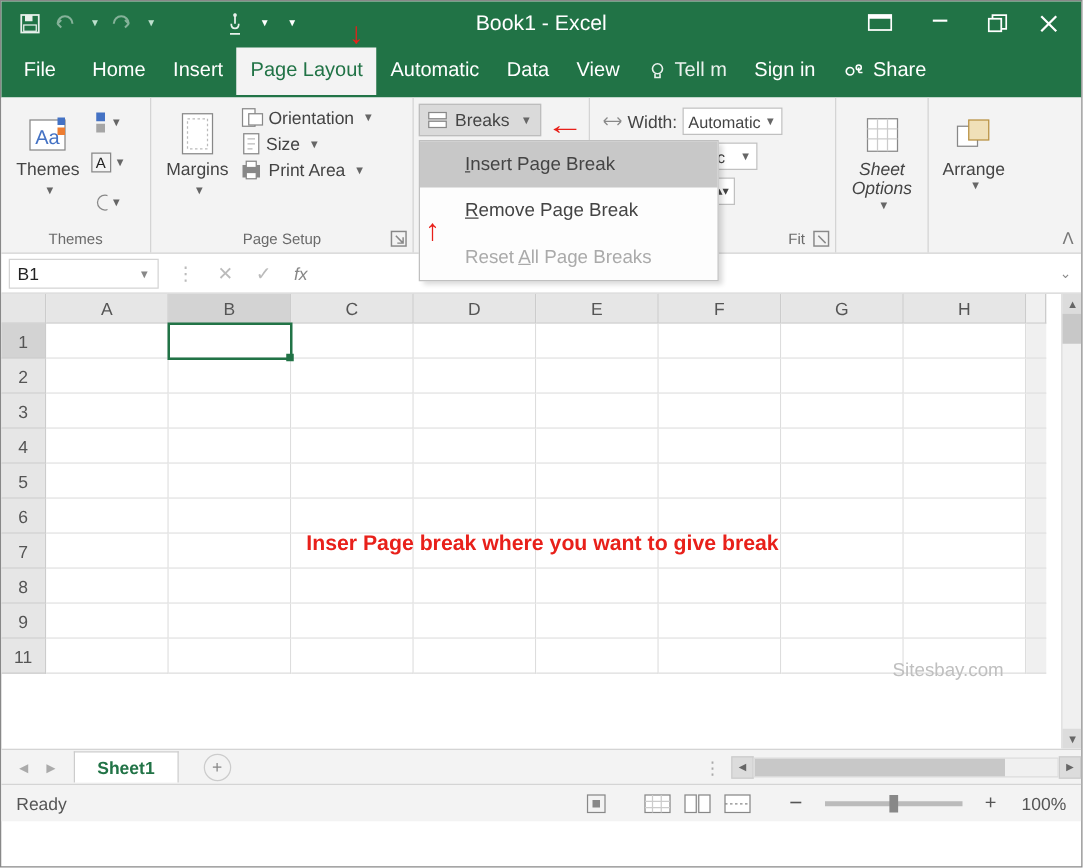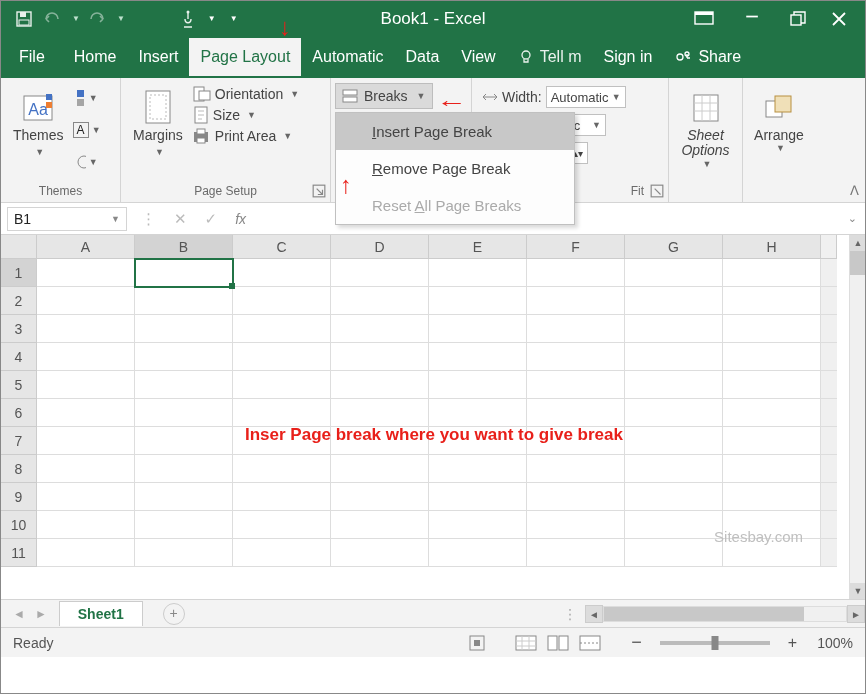--- a/index.html
+++ b/index.html
@@ -484,32 +484,20 @@
         <div class="cell" style="height: 28px;"></div>
         <div class="cell" style="height: 28px;"></div>
         <div class="cell" style="height: 28px;"></div>
         <div class="cell" style="height: 28px;"></div>
         <div class="cell" style="height: 28px;"></div>
         <div class="cell" style="height: 28px;"></div>
         <div class="cell" style="height: 28px;"></div>
         <div style="background: rgb(240, 240, 240); border-bottom: 1px solid rgb(221, 221, 221);"></div>
       </div>
       <div class="grid">
-        <div class="rowhdr">10</div>
-        <div class="cell" style="height: 28px;"></div>
-        <div class="cell" style="height: 28px;"></div>
-        <div class="cell" style="height: 28px;"></div>
-        <div class="cell" style="height: 28px;"></div>
-        <div class="cell" style="height: 28px;"></div>
-        <div class="cell" style="height: 28px;"></div>
-        <div class="cell" style="height: 28px;"></div>
-        <div class="cell" style="height: 28px;"></div>
-        <div style="background: rgb(240, 240, 240); border-bottom: 1px solid rgb(221, 221, 221);"></div>
-      </div>
-      <div class="grid">
         <div class="rowhdr">11</div>
         <div class="cell" style="height: 28px;"></div>
         <div class="cell" style="height: 28px;"></div>
         <div class="cell" style="height: 28px;"></div>
         <div class="cell" style="height: 28px;"></div>
         <div class="cell" style="height: 28px;"></div>
         <div class="cell" style="height: 28px;"></div>
         <div class="cell" style="height: 28px;"></div>
         <div class="cell" style="height: 28px;"></div>
         <div style="background: rgb(240, 240, 240); border-bottom: 1px solid rgb(221, 221, 221);"></div>

